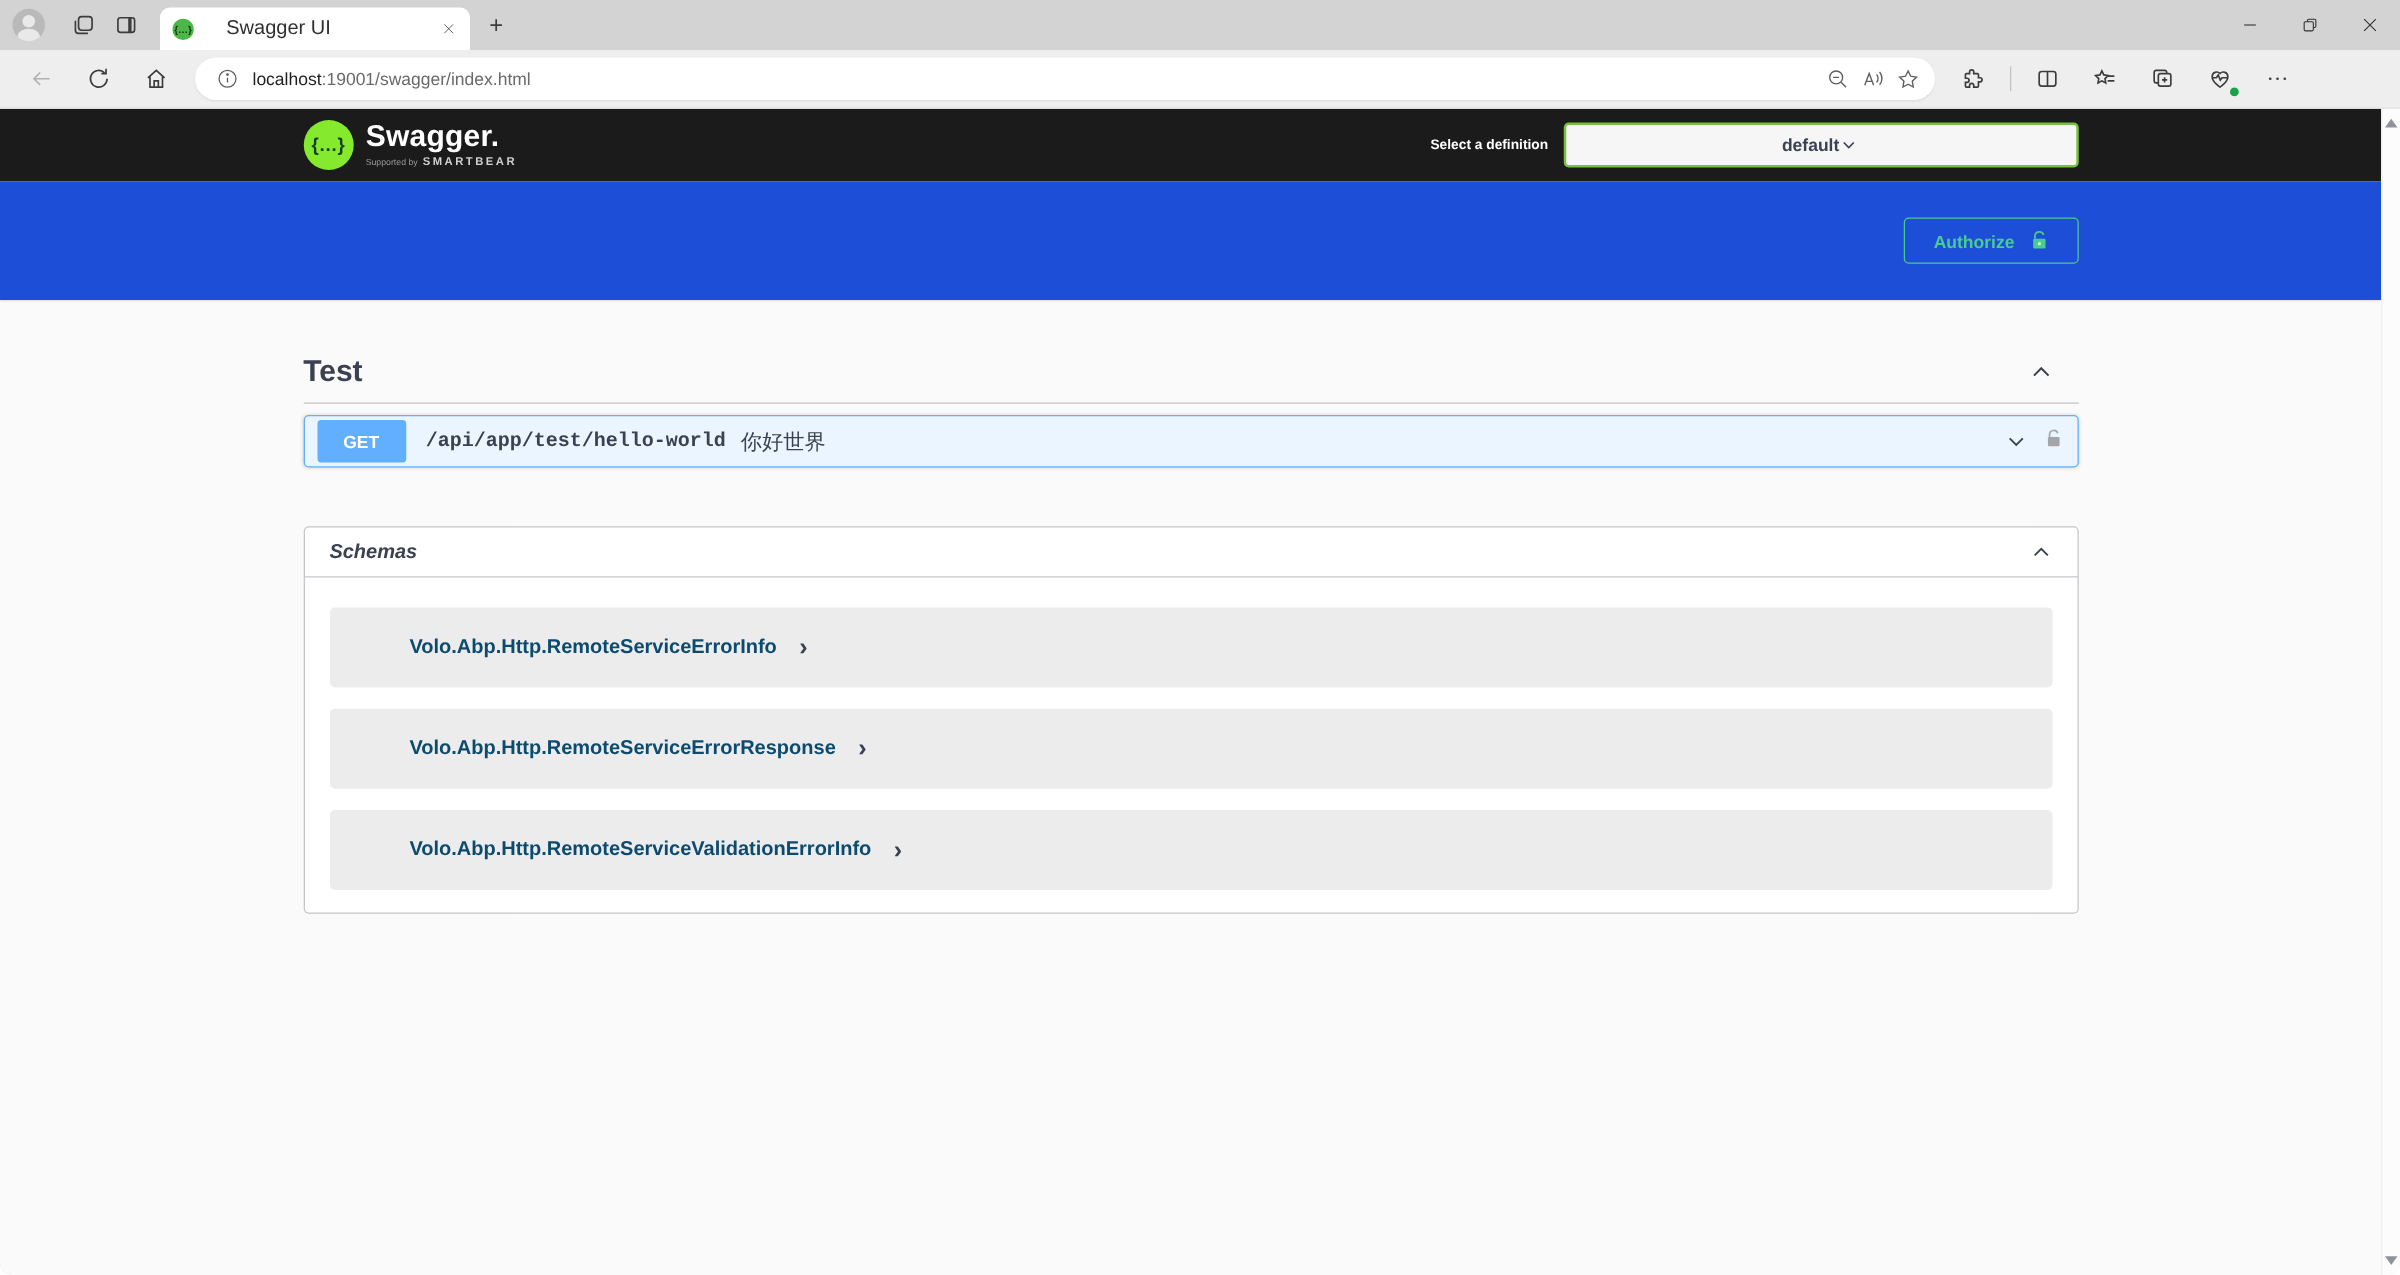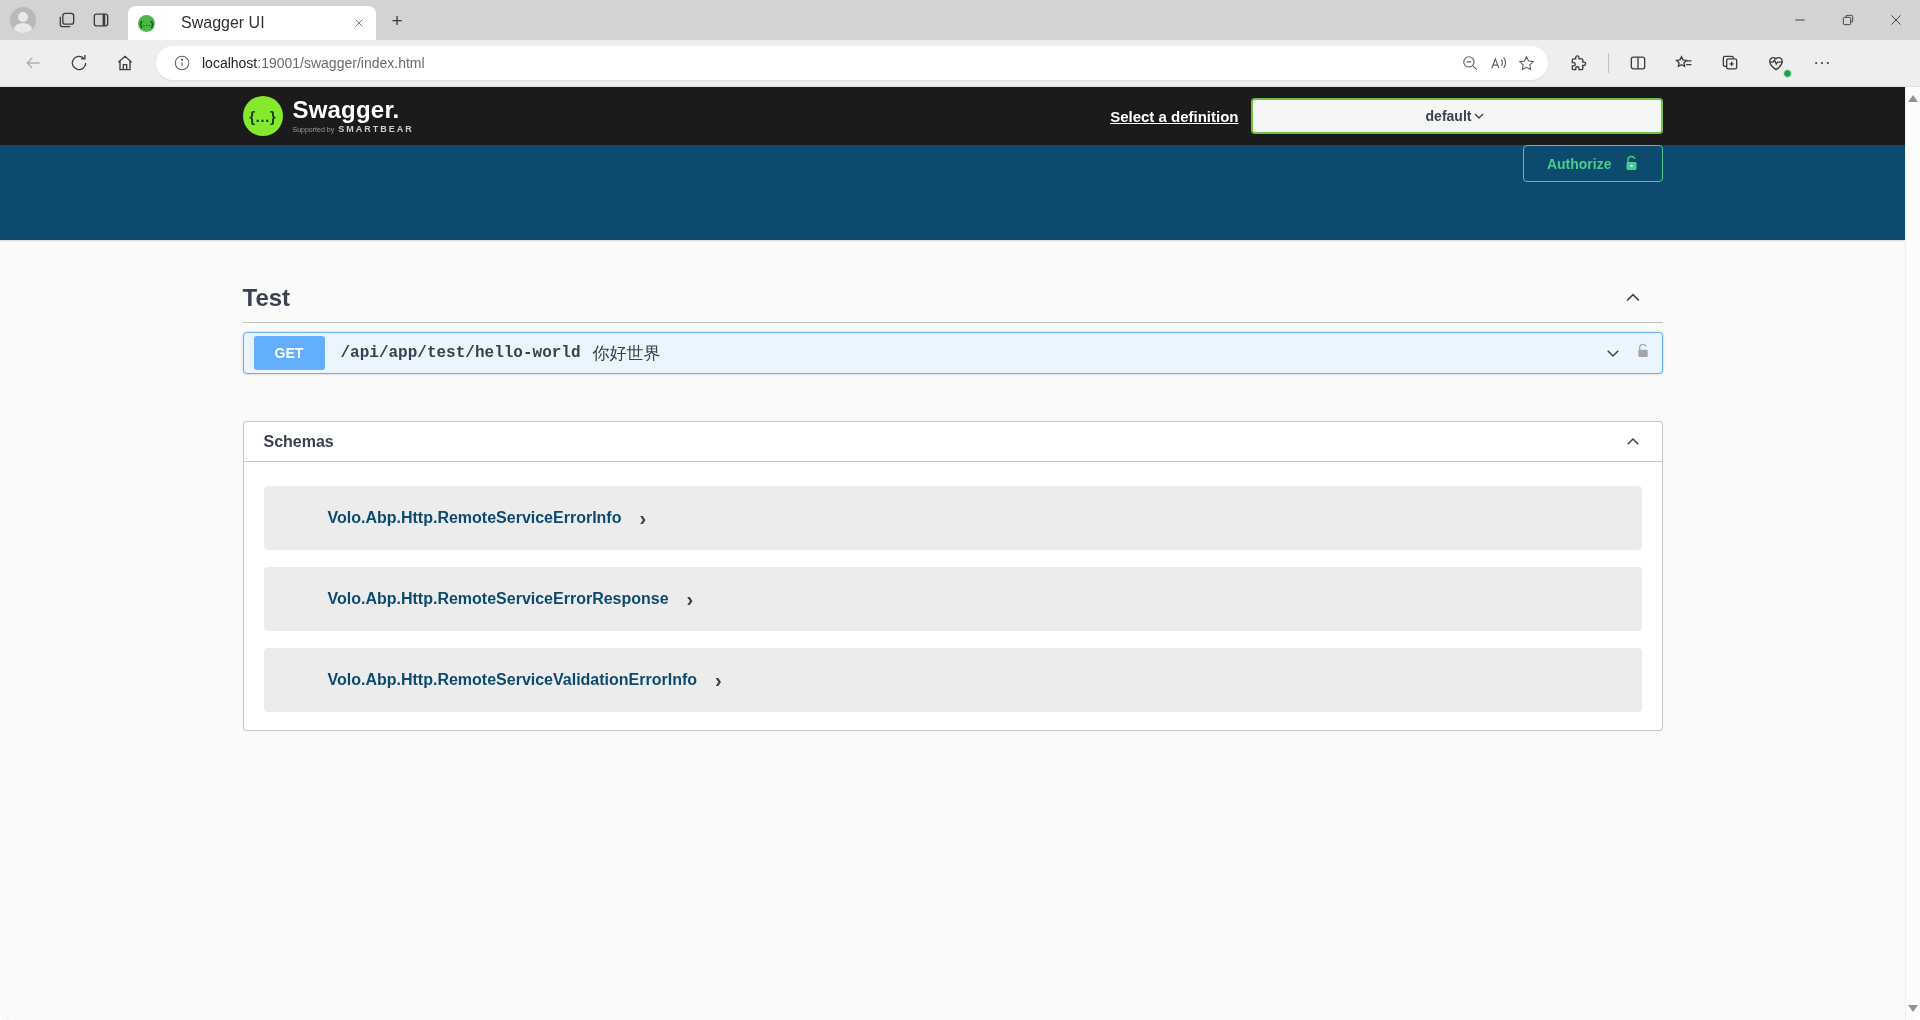--- a/index.html
+++ b/index.html
@@ -64,37 +64,37 @@
   .sw-topbar { background:#1b1b1b; }
   .sw-topbar-inner { height:58px; display:flex; align-items:center; justify-content:space-between; }
   .logo { display:flex; align-items:center; gap:10px; }
   .logo-circle { width:40px; height:40px; border-radius:50%; background:#85ea2d; color:#173e12;
                  display:flex; align-items:center; justify-content:center; font-weight:bold; font-size:15px; }
   .logo-texts { display:flex; flex-direction:column; line-height:1; }
   .logo-name { color:#ffffff; font-size:24px; font-weight:700; letter-spacing:.2px; }
   .tagline { margin-top:3px; font-size:7px; color:#9a9a9a; display:flex; align-items:baseline; gap:4px; }
   .tagline b { font-size:9px; color:#cfcfcf; letter-spacing:2px; font-weight:700; }
   .def-wrap { display:flex; align-items:center; gap:12px; }
-  .def-label { color:#fff; font-weight:700; font-size:15px;text-decoration:underline; }
+  .def-label { color:#fff; font-weight:700; font-size:11px; }
   .def-select { width:412px; height:36px; background:#f6f6f6; border:2px solid #76c043; border-radius:4px;
                 display:flex; align-items:center; justify-content:center; padding:0 12px; cursor:pointer; }
   .def-select span { font-size:14px; font-weight:700; color:#3b4151; }
   .def-select svg { stroke:#3b4151; fill:none; stroke-width:2; }
 
   
   .hero { background:#fafafa; padding:50px 0 40px; }
   .api-title { font-size:36px; font-weight:700; color:#3b4151; display:flex; align-items:flex-start; gap:10px; }
   .pill { font-size:10px; font-weight:700; color:#fff; padding:3px 8px; border-radius:57px; margin-top:2px; }
   .pill.v { background:#7d8492; }
   .pill.oas { background:#89bf04; }
   .spec-link { display:inline-block; margin-top:14px; font-size:14px; color:#4990e2; text-decoration:none; cursor:pointer; }
   .api-desc { margin-top:27px; font-size:14px; color:#3b4151; }
 
   
-  .scheme-band { background:#0c4a6e; height:95px; box-shadow:0 1px 2px 0 rgba(0,0,0,.15); display:flex; align-items:flex-start; }
+  .scheme-band { background:#1d4ed8; height:95px; box-shadow:0 1px 2px 0 rgba(0,0,0,.15); display:flex; align-items:center; }
   .band-inner { display:flex; justify-content:flex-end; }
   .authorize-btn { display:flex; align-items:center; gap:12px; padding:9px 23px; background:transparent;
                    border:1px solid #49cc90; border-radius:4px; color:#49cc90; font-weight:700; font-size:14px; cursor:pointer; }
   .authorize-btn svg { fill:#49cc90; }
 
   
   .main { padding-top:34px; padding-bottom:60px; }
   .tag-row { display:flex; align-items:center; justify-content:space-between; padding:10px 20px 10px 0;
              border-bottom:1px solid rgba(59,65,81,.3); cursor:pointer; }
   .tag-row h3 { font-size:24px; font-weight:700; color:#3b4151; }
@@ -107,21 +107,21 @@
   .op-path { margin-left:16px; font-family:"Liberation Mono","DejaVu Sans Mono",monospace; font-weight:700;
              font-size:16px; color:#3b4151; }
   .op-summary { margin-left:12px; font-size:17px; color:#3b4151; }
   .op-right { margin-left:auto; display:flex; align-items:center; gap:14px; }
   .op-lock svg { fill:#a3a5a8; }
 
   
   .models { margin-top:47px; background:#fff; border:1px solid rgba(59,65,81,.3); border-radius:4px; }
   .models-header { height:40px; display:flex; align-items:center; justify-content:space-between; padding:0 20px;
                    border-bottom:1px solid rgba(59,65,81,.3); cursor:pointer; }
-  .models-header h4 { font-size:16px; font-weight:700; color:#3b4151; }
+  .models-header h4 { font-size:16px; font-weight:700; color:#3b4151;font-style:italic; }
   .models-body { padding:24px 20px 18px; }
   .model-row { height:64px; background:#ececec; border-radius:4px; display:flex; align-items:center;
                padding:0 24px; margin-bottom:17px; cursor:pointer; }
   .model-row:last-child { margin-bottom:0; }
   .model-name { font-size:16px; font-weight:700; color:#0c4a6e;margin-left:40px; }
   .model-chev { margin-left:18px; font-size:20px; font-weight:700; color:#3b4151; line-height:1; }
 </style>
 </head>
 <body>
 

